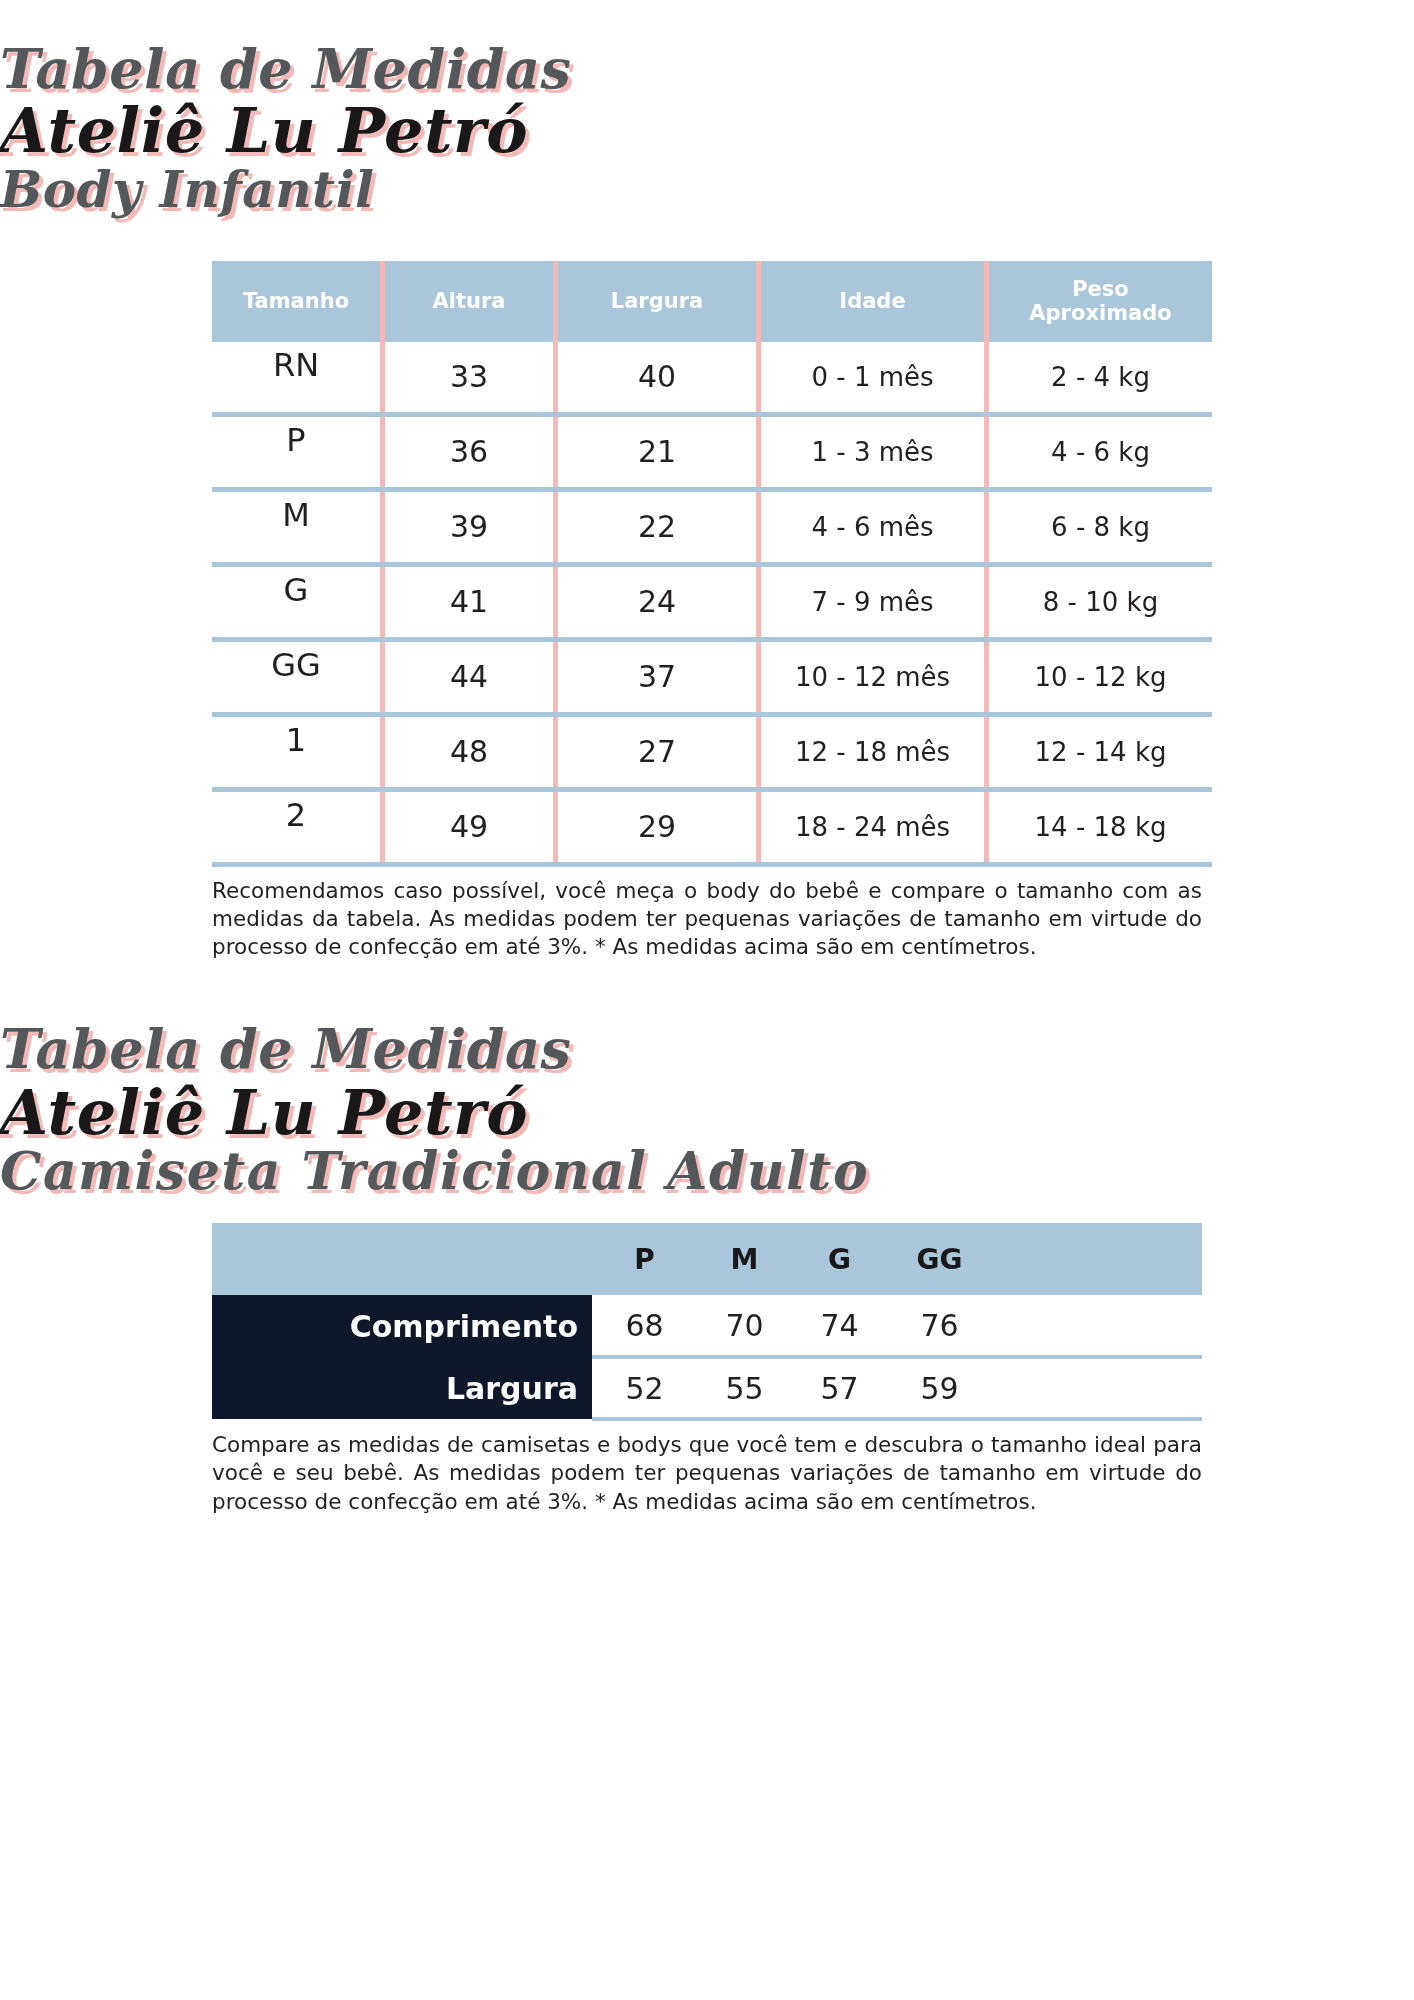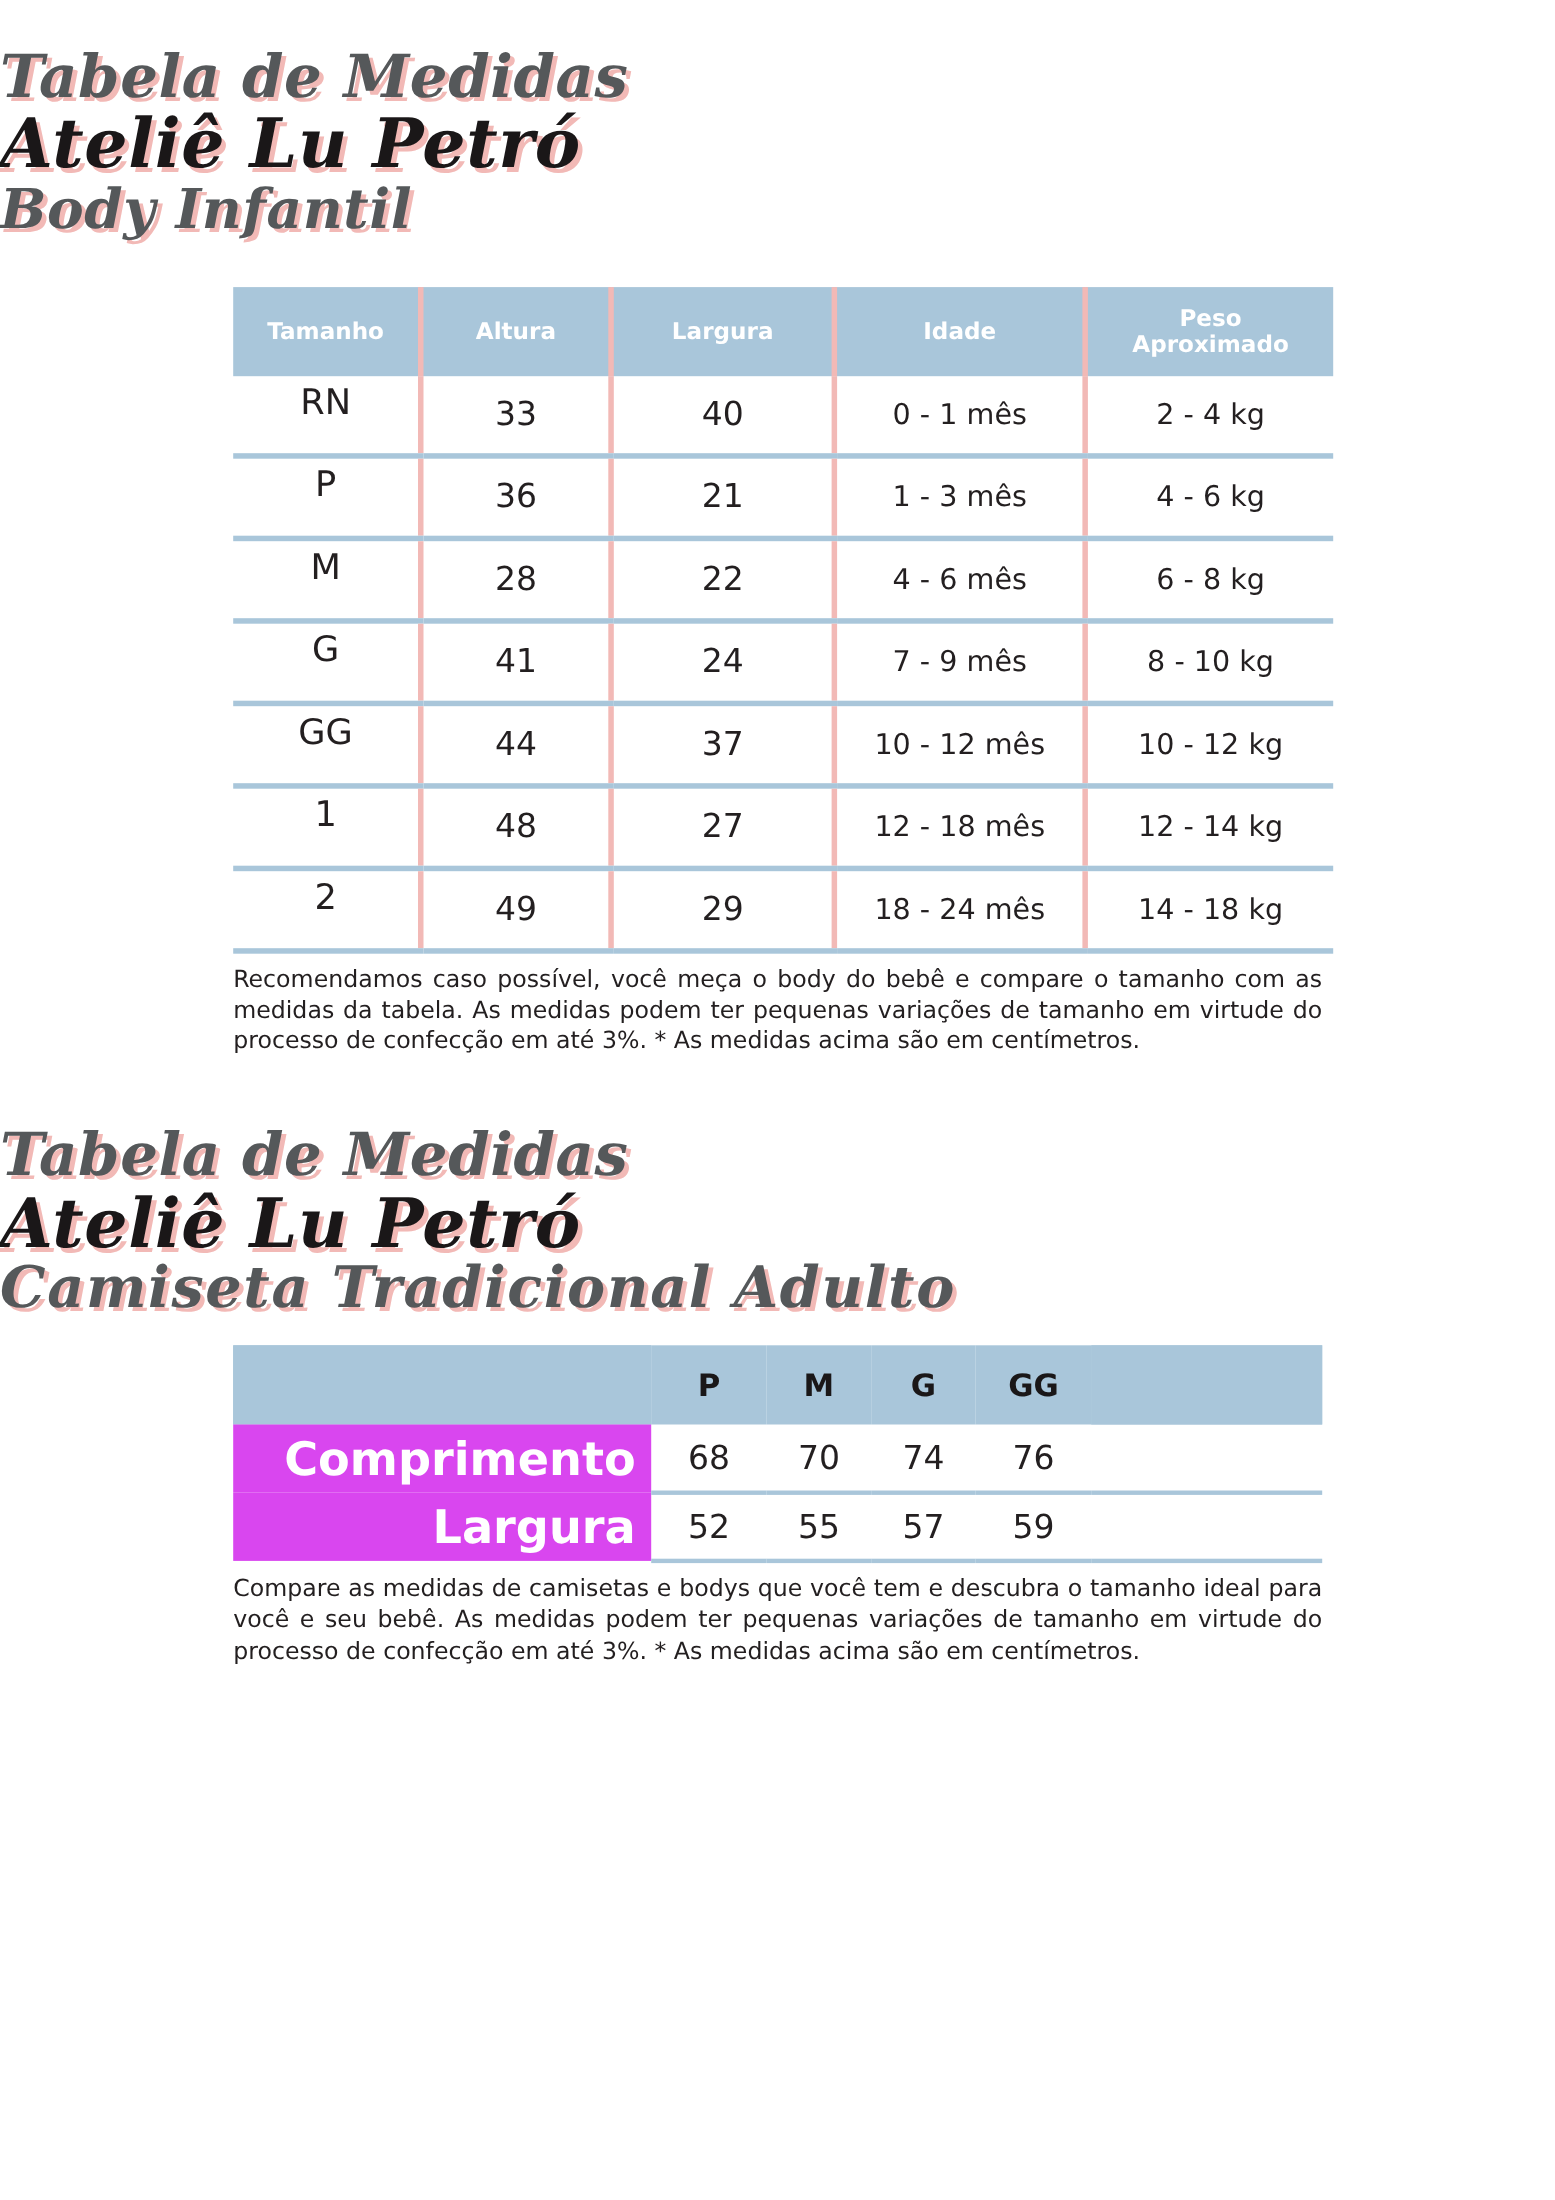--- a/index.html
+++ b/index.html
@@ -164,24 +164,24 @@
     background: #a9c6da;
   }
   .t2 .hdr-size {
     color: #1a1718;
     font-weight: bold;
     font-size: 28px;
     text-align: center;
     vertical-align: middle;
   }
   .t2 .rowlabel {
-    background: #d946ef;
+    background: #0f172a;
     color: #ffffff;
     font-weight: bold;
-    font-size: 42px;
+    font-size: 30px;
     text-align: right;
     padding-right: 14px;
     vertical-align: middle;
     height: 62px;
   }
   .t2 .val {
     text-align: center;
     vertical-align: middle;
     font-size: 30px;
     color: #231f20;
@@ -225,21 +225,21 @@
         </tr>
         <tr>
           <td>P</td>
           <td class="num">36</td>
           <td class="num">21</td>
           <td class="small">1 - 3 mês</td>
           <td class="small">4 - 6 kg</td>
         </tr>
         <tr>
           <td>M</td>
-          <td class="num">28</td>
+          <td class="num">39</td>
           <td class="num">22</td>
           <td class="small">4 - 6 mês</td>
           <td class="small">6 - 8 kg</td>
         </tr>
         <tr>
           <td>G</td>
           <td class="num">41</td>
           <td class="num">24</td>
           <td class="small">7 - 9 mês</td>
           <td class="small">8 - 10 kg</td>

